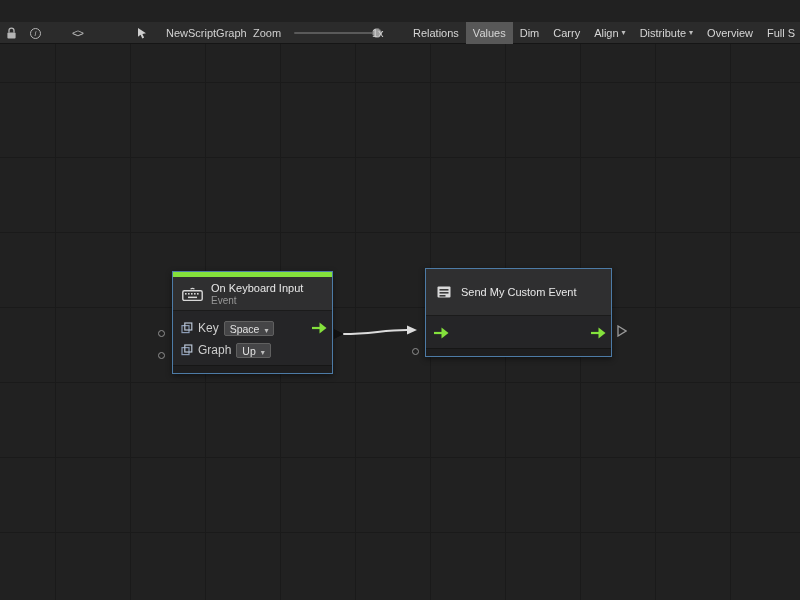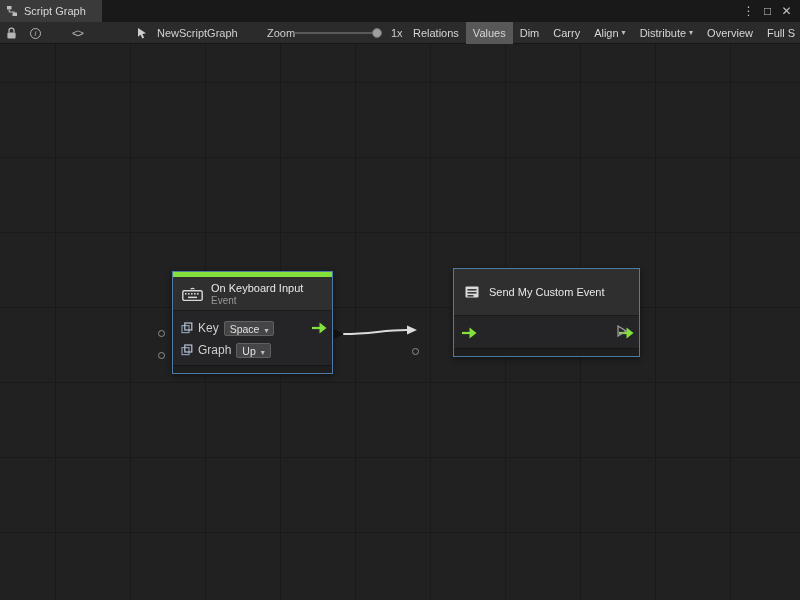--- a/index.html
+++ b/index.html
@@ -12,26 +12,26 @@
   .win-controls{margin-left:auto;display:flex;align-items:center;gap:4px;padding-right:6px;color:#c2c2c2;}
   .win-controls span{width:15px;text-align:center;font-size:12px;line-height:22px;cursor:default;}
 
   
   .toolbar{position:absolute;top:22px;left:0;width:800px;height:22px;background:#2b2b2b;border-bottom:1px solid #151515;font-size:11px;color:#d2d2d2;}
   .toolbar .abs{position:absolute;top:0;height:22px;display:flex;align-items:center;}
   .tb-lock{left:6px;}
   .tb-info{left:30px;}
   .info-circle{display:inline-flex;width:11px;height:11px;border:1px solid #b5b5b5;border-radius:50%;align-items:center;justify-content:center;font-size:8px;color:#b5b5b5;font-style:italic;}
   .tb-code{left:72px;color:#b9b9b9;letter-spacing:-1px;font-size:11px;}
-  .tb-graph{left:136px;gap:9px;text-align:center;}
-  .tb-zoom-label{left:267px;color:#cfcfcf;}
+  .tb-graph{left:136px;gap:18px;text-align:center;}
+  .tb-zoom-label{left:253px;color:#cfcfcf;}
   .tb-slider{left:294px;width:96px;}
   .slider-track{position:relative;width:88px;height:2px;background:#5a5a5a;border-radius:1px;}
   .slider-knob{position:absolute;left:78px;top:-4px;width:10px;height:10px;border-radius:50%;background:#9e9e9e;border:1px solid #6d6d6d;}
-  .tb-zoom-value{left:391px;color:#cfcfcf;}
+  .tb-zoom-value{left:372px;color:#cfcfcf;}
   .tb-buttons{position:absolute;left:406px;top:0;width:394px;height:22px;display:flex;overflow:hidden;}
   .tb-btn{display:flex;align-items:center;gap:3px;padding:8px 7px;white-space:nowrap;height:22px;color:#d6d6d6;cursor:default;text-align:center;}
   .tb-btn.active{background:#585858;}
   .caret{font-size:8px;color:#bdbdbd;line-height:1;}
 
   
   .canvas{position:absolute;top:44px;left:0;width:800px;height:556px;background-color:#212121;
     background-image:linear-gradient(to right,#1a1a1a 1px,transparent 1px),linear-gradient(to bottom,#1a1a1a 1px,transparent 1px);
     background-size:75px 75px,75px 75px;background-position:55px 0px,0px 38px;overflow:hidden;}
   .wires{position:absolute;left:0;top:0;width:800px;height:556px;}
@@ -54,37 +54,20 @@
 
   .port-circle{position:absolute;width:7px;height:7px;border:1px solid #8f8f8f;border-radius:50%;background:transparent;}
   .port-tri{position:absolute;display:inline-flex;}
   .icon{display:inline-flex;align-items:center;}
 </style>
 </head>
 <body>
 
 <div class="app">
 
-  <div class="titlebar">
-    <div class="tab">
-      <span class="icon">
-        <svg width="12" height="12" viewBox="0 0 12 12">
-            <rect x="1" y="1" width="4.5" height="3.5" fill="#bdbdbd"></rect>
-            <rect x="6.5" y="7.5" width="4.5" height="3.5" fill="#bdbdbd"></rect>
-            <path d="M3.2 4.5 V7 H8.7 V7.5" stroke="#bdbdbd" fill="none"></path>
-          </svg>
-      </span>
-      <span>Script Graph</span>
-    </div>
-    <div class="win-controls">
-      <span>⋮</span>
-      <span>□</span>
-      <span>✕</span>
-    </div>
-  </div>
 
   <div class="toolbar">
     <span class="abs tb-lock">
       <svg width="11" height="13" viewBox="0 0 11 13">
           <path d="M3 5.5 V3.6 a2.5 2.5 0 0 1 5 0 V5.5" stroke="#b5b5b5" stroke-width="1.3" fill="none"></path>
           <rect x="1.4" y="5.5" width="8.2" height="6" rx="1" fill="#b5b5b5"></rect>
         </svg>
     </span>
     <span class="abs tb-info">
         <span class="info-circle">i</span>
@@ -198,21 +181,21 @@
           <span class="plabel">Graph</span>
           <span class="dropdown">
             <span>Up</span>
             <span class="caret">▾</span>
           </span>
         </div>
       </div>
       <div class="nfoot"></div>
     </div>
 
-    <div class="node node-send" style="left:425px;top:224px;width:187px;margin-left:28px;">
+    <div class="node node-send" style="left:425px;top:224px;width:187px;">
       <div class="nhead">
         <span class="icon">
           <svg width="17" height="16" viewBox="0 0 17 16">
               <rect x="1.5" y="2.5" width="13" height="11" rx="1" fill="#d9d9d9"></rect>
               <rect x="3.5" y="5" width="9" height="1.6" fill="#3a3a3a"></rect>
               <rect x="3.5" y="8" width="9" height="1.6" fill="#3a3a3a"></rect>
               <rect x="3.5" y="11" width="6" height="1.6" fill="#3a3a3a"></rect>
             </svg>
         </span>
         <div class="ntitle">Send My Custom Event</div>

